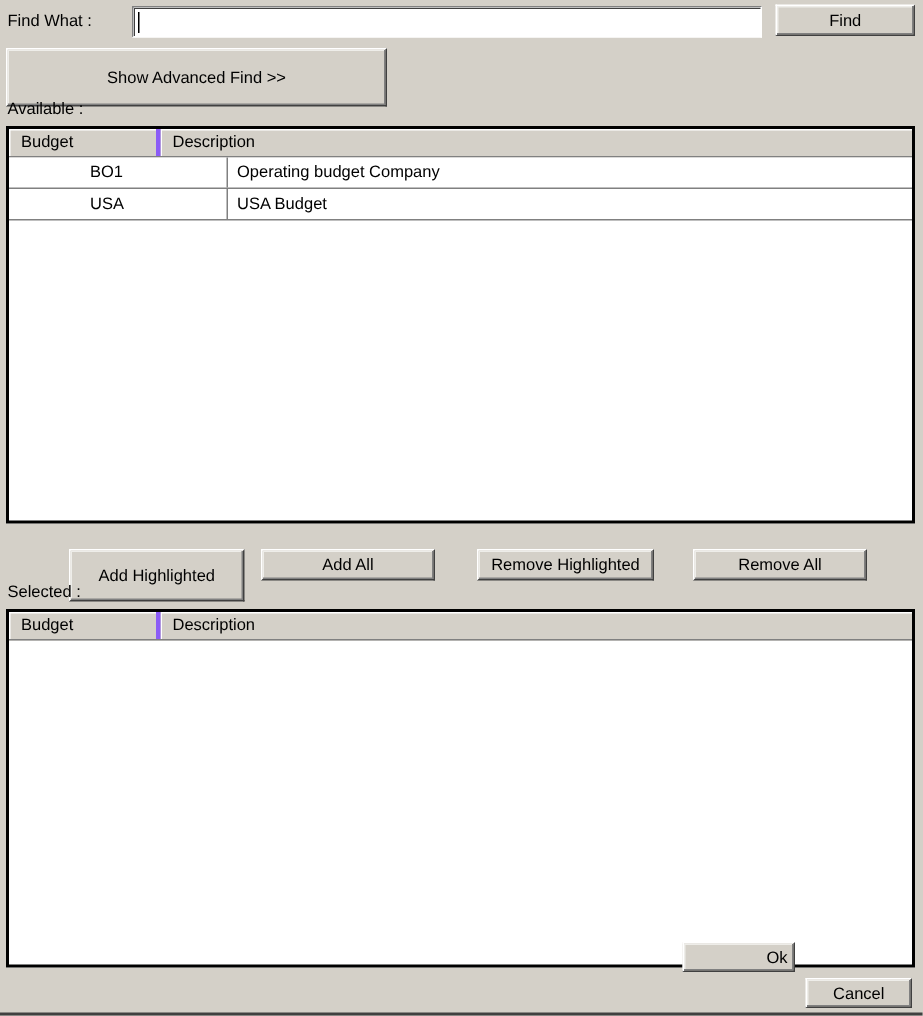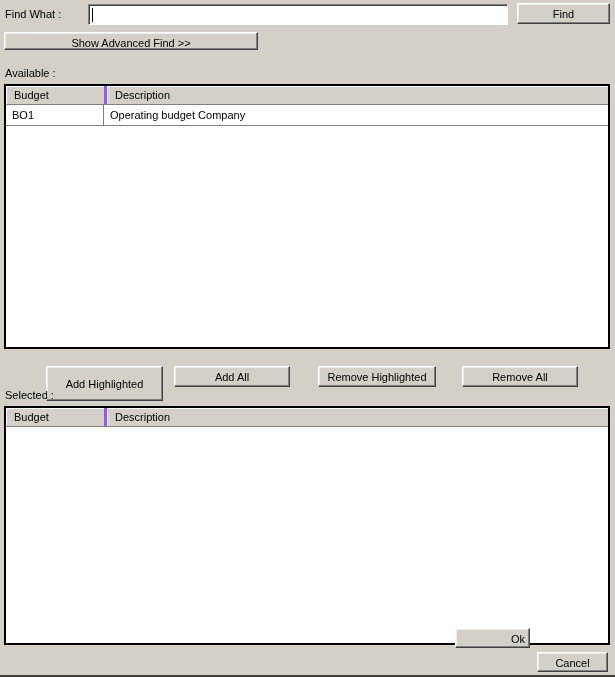--- a/index.html
+++ b/index.html
@@ -25,21 +25,21 @@
     border-color: #ffffff #404040 #404040 #ffffff;
     box-shadow: inset -1px -1px 0 #808080, inset 1px 1px 0 #eeede9;
     font-family: "Liberation Sans", sans-serif;
     font-size: 11px;
     color: #000;
     text-align: center;
     padding: 4px;
     cursor: default;
   }
   #find-button   { left: 517px; top: 3px;  width: 93px;  height: 21px; }
-  #advanced-button { left: 4px; top: 32px; width: 254px; height: 18px; }
+  #advanced-button { left: 4px; top: 32px; width: 254px; height: 39px; }
   #btn-add-highlighted { left: 46px;  top: 366px; width: 117px; height: 35px; }
   #btn-add-all         { left: 174px; top: 366px; width: 116px; height: 21px; }
   #btn-remove-highlighted { left: 318px; top: 366px; width: 118px; height: 21px; }
   #btn-remove-all      { left: 446px; top: 366px; width: 116px; height: 21px; margin-left: 16px; }
   #ok-button     { left: 455px; top: 628px; width: 75px; height: 20px; text-align: right; }
   #cancel-button { left: 537px; top: 652px; width: 71px; height: 20px; }
 
   .textbox {
     position: absolute;
     left: 88px; top: 4px; width: 420px; height: 21px;
@@ -78,20 +78,21 @@
     white-space: nowrap; overflow: hidden;
   }
   .hcell.c1 { width: 98px; }
   .hcell.c2 { flex: 1; border-left: 3px solid #8b5cf6; }
 
   .lrow {
     display: flex;
     height: 21px;
     border-bottom: 1px solid #808080;
     background: #fff;
+    padding-left: 48px;
   }
   .cell {
     padding: 4px 0 0 6px;
     white-space: nowrap; overflow: hidden;
   }
   .cell.c1 { width: 98px; border-right: 1px solid #808080; }
   .cell.c2 { flex: 1; }
 
   #window-bottom-border {
     position: absolute; left: 0; top: 675px; width: 615px; height: 2px;
@@ -116,20 +117,24 @@
 
 <div class="listbox" id="available-list">
   <div class="lheader">
     <div class="hcell c1">Budget</div>
     <div class="hcell c2">Description</div>
   </div>
   <div class="lrow">
     <div class="cell c1">BO1</div>
     <div class="cell c2">Operating budget Company</div>
   </div>
+  <div class="lrow">
+    <div class="cell c1">USA</div>
+    <div class="cell c2">USA Budget</div>
+  </div>
 </div>
 
 <button class="btn" id="btn-add-highlighted">Add Highlighted</button>
 <button class="btn" id="btn-add-all">Add All</button>
 <button class="btn" id="btn-remove-highlighted">Remove Highlighted</button>
 <button class="btn" id="btn-remove-all">Remove All</button>
 
 <div class="lbl" id="selected-label">Selected :</div>
 
 <div class="listbox" id="selected-list">

